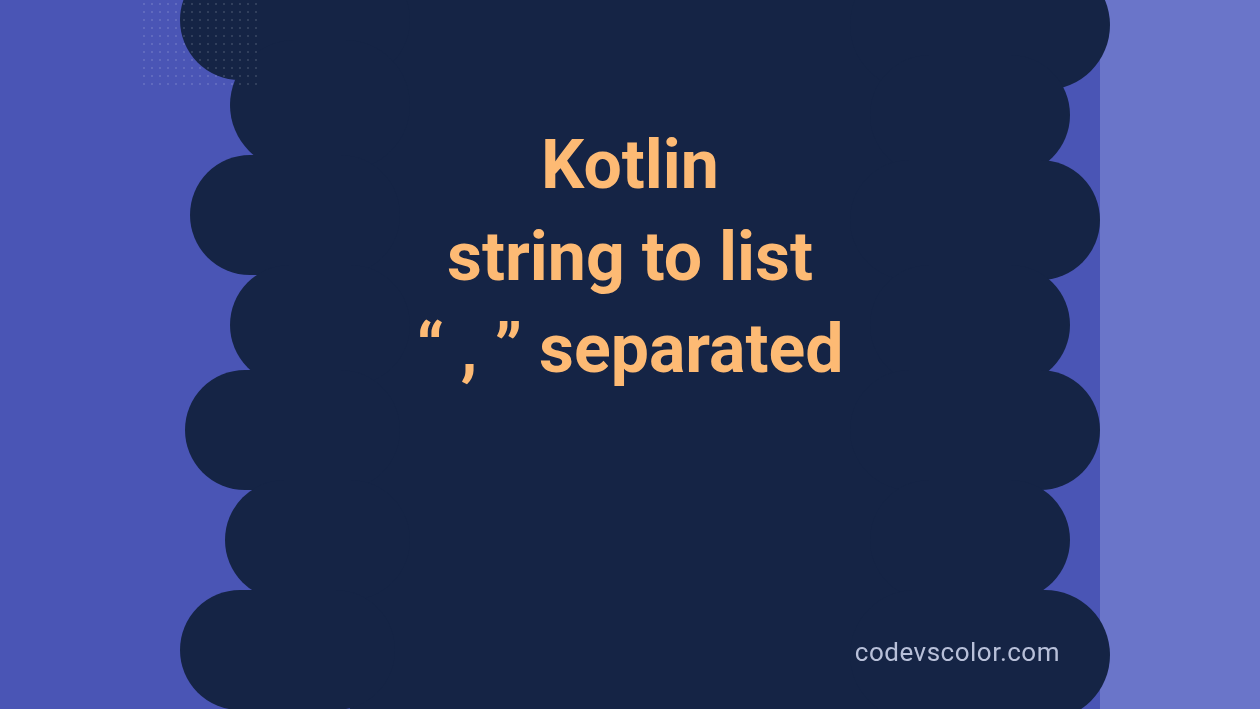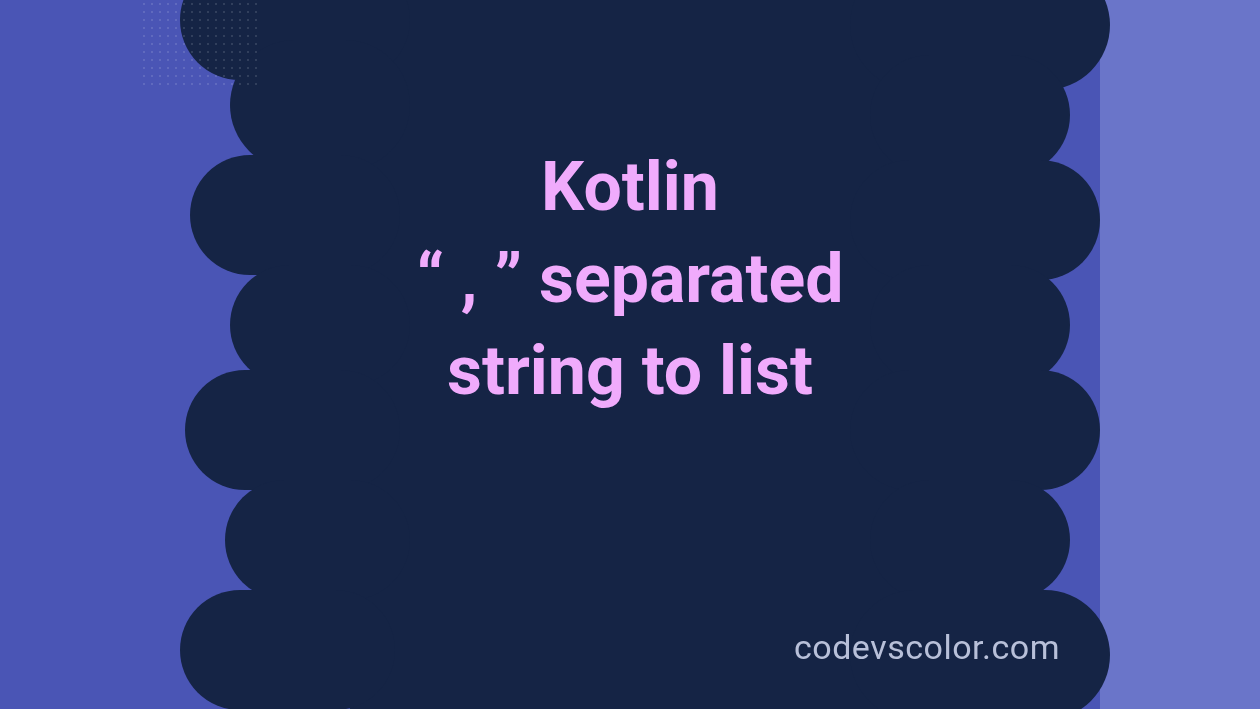--- a/index.html
+++ b/index.html
@@ -47,32 +47,31 @@
   .bR5 { top: 480px; left: 870px; width: 200px; height: 120px; border-radius: 60px; }
   .bR6 { top: 590px; left: 850px; width: 260px; height: 130px; border-radius: 65px; }
   .bump-r { position: absolute; background: #152445; }
   
   .title {
     position: absolute;
     top: 120px;
     left: 0;
     width: 1260px;
     text-align: center;
-    color: #f0abfc;
+    color: #fdba74;
     font-size: 68px;
     font-weight: 700;
     line-height: 1.35;
-    margin-top: 22px;
   }
   .watermark {
     position: absolute;
     bottom: 42px;
     right: 200px;
     color: #b8c0d9;
-    font-size: 34px;
+    font-size: 26px;
     font-weight: 400;
     letter-spacing: 0.5px;
   }
   
   .dots {
     position: absolute;
     top: 0px;
     left: 140px;
     width: 120px;
     height: 90px;
@@ -100,17 +99,17 @@
 <div class="bump-r bR2"></div>
 <div class="bump-r bR3"></div>
 <div class="bump-r bR4"></div>
 <div class="bump-r bR5"></div>
 <div class="bump-r bR6"></div>
 
 <div class="dots"></div>
 
 <div class="title">
   <div>Kotlin</div>
+  <div>string to list</div>
   <div>“ , ” separated</div>
-  <div>string to list</div>
 </div>
 
 <div class="watermark">codevscolor.com</div>
 
 </body></html>

